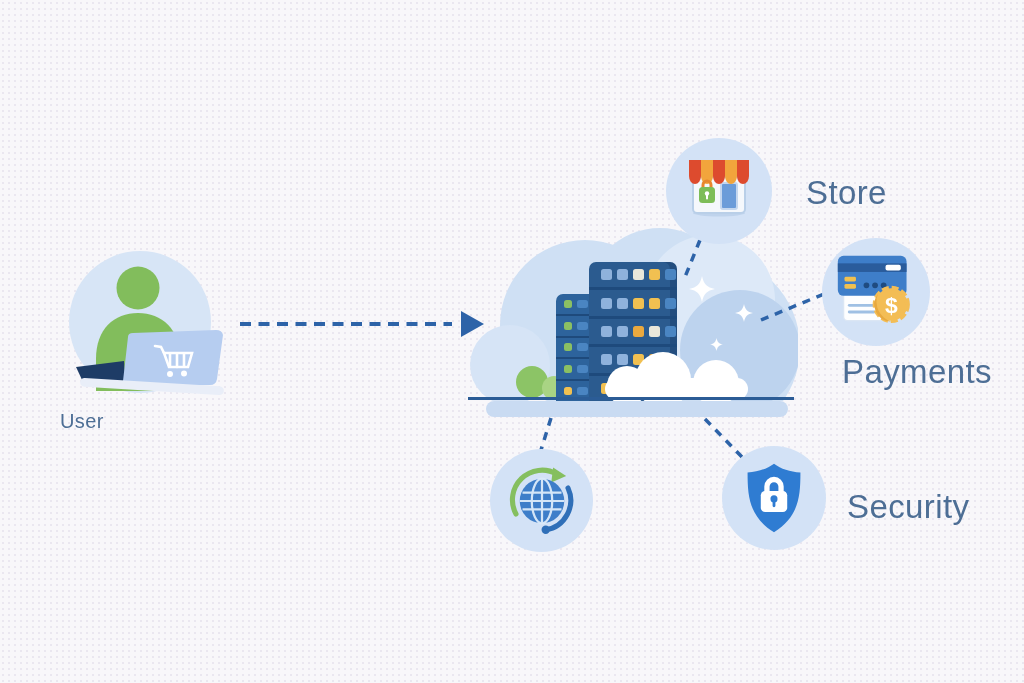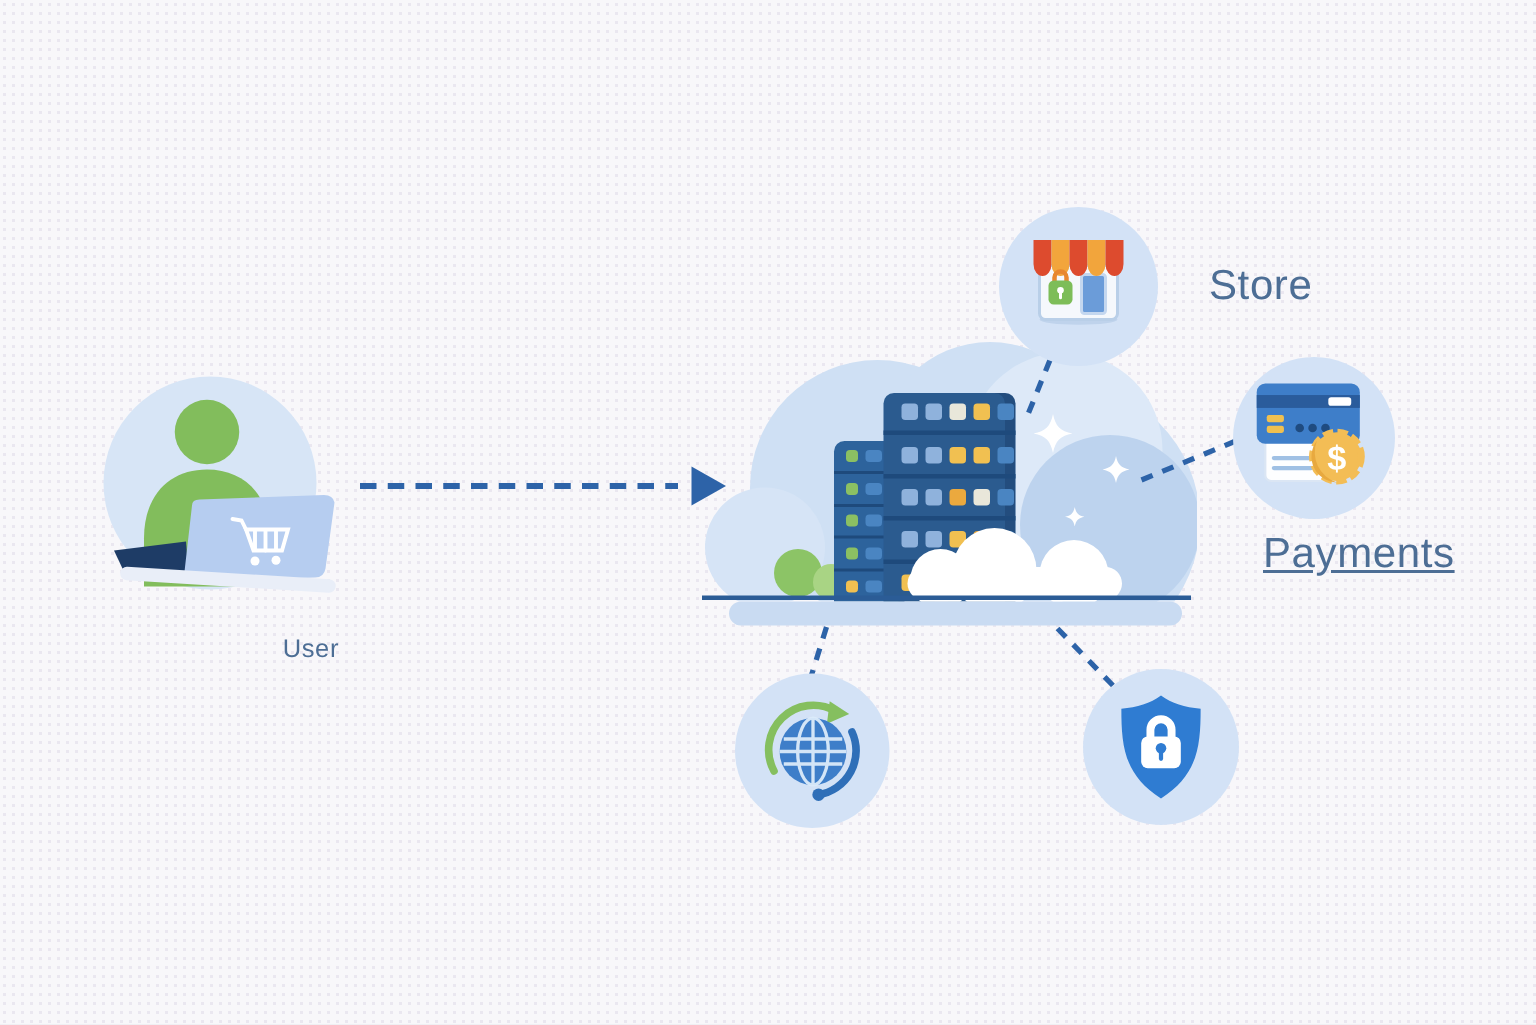--- a/index.html
+++ b/index.html
@@ -4,27 +4,27 @@
 <style>
   html,body{margin:0;padding:0;background:#e9e9ee;}
   .canvas{
     position:relative;width:1024px;height:683px;margin:0 auto;overflow:hidden;
     background-color:#f8f7fa;
     background-image:radial-gradient(circle,#eae7f0 1px,transparent 1.2px);
     background-size:6px 6px;
     font-family:"Liberation Sans",sans-serif;
   }
   .label{
-    position:absolute;color:#4d6e95;font-size:28px;letter-spacing:.4px;
+    position:absolute;color:#4d6e95;font-size:33px;letter-spacing:.4px;
     font-weight:400;white-space:nowrap;
   }
   .overlay{position:absolute;left:0;top:0;z-index:3;pointer-events:none;}
   
   .user-svg{position:absolute;left:58px;top:241px;z-index:2;}
-  .user-label{left:60px;top:423px;width:166px;text-align:right;font-size:17px;}
+  .user-label{left:60px;top:410px;width:166px;text-align:left;font-size:20px;}
   
   .cloud{position:absolute;left:468px;top:225px;width:330px;height:176px;overflow:hidden;z-index:2;}
   .puff{position:absolute;border-radius:50%;background:#cfe0f4;}
   .puff.light{background:#dde9f8;}
   .puff.dark{background:#bdd3ee;}
   .puff.pale{background:#d6e4f6;}
   .cloud-base{position:absolute;left:486px;top:401px;width:302px;height:16px;border-radius:8px;background:#c9dbf2;z-index:1;}
   .groundline{position:absolute;left:0;top:172px;width:326px;height:3px;background:#2b5c96;z-index:8;}
   
   .stack{position:absolute;display:flex;flex-direction:column;border-radius:7px 7px 0 0;z-index:5;}
@@ -48,21 +48,21 @@
   .wpuff{position:absolute;background:#ffffff;border-radius:50%;}
   .wbase{position:absolute;left:0;top:26px;width:143px;height:22px;border-radius:11px;background:#ffffff;}
   .sparkle{position:absolute;z-index:9;}
   
   .sat{position:absolute;border-radius:50%;background:#d3e2f6;display:flex;align-items:center;justify-content:center;z-index:4;}
   .sat-store{left:666px;top:138px;width:106px;height:106px;}
   .sat-payments{left:822px;top:238px;width:108px;height:108px;}
   .sat-hosting{left:490px;top:449px;width:103px;height:103px;}
   .sat-security{left:722px;top:446px;width:104px;height:104px;}
   .store-label{left:806px;top:174px;}
-  .payments-label{left:842px;top:353px;text-decoration:underline;}
+  .payments-label{left:842px;top:353px;}
   .hosting-label{left:612px;top:489px;}
   .security-label{left:847px;top:488px;}
   .svgtext{font:700 24px "Liberation Sans",sans-serif;fill:#ffffff;}
 </style>
 </head>
 <body>
 
 <div class="canvas">
 
   <svg class="overlay" width="1024" height="683">
@@ -254,14 +254,15 @@
     <svg width="74" height="80" viewBox="0 0 84 90">
       <path d="M42,6 C50,12 60,15 72,16 C72,44 70,66 42,84 C14,66 12,44 12,16 C24,15 34,12 42,6 Z" fill="#2f7cd2"></path>
       <g>
         <path d="M34,38 v-6 a8,8 0 0 1 16,0 v6" stroke="#ffffff" stroke-width="6" fill="none" stroke-linecap="round"></path>
         <rect x="27" y="37" width="30" height="24" rx="5" fill="#ffffff"></rect>
         <circle cx="42" cy="46" r="4" fill="#2f7cd2"></circle>
         <rect x="40.4" y="47.5" width="3.2" height="8" rx="1.6" fill="#2f7cd2"></rect>
       </g>
     </svg>
   </div>
+  <div class="label security-label">Security</div>
 
 </div>
 
 </body></html>

